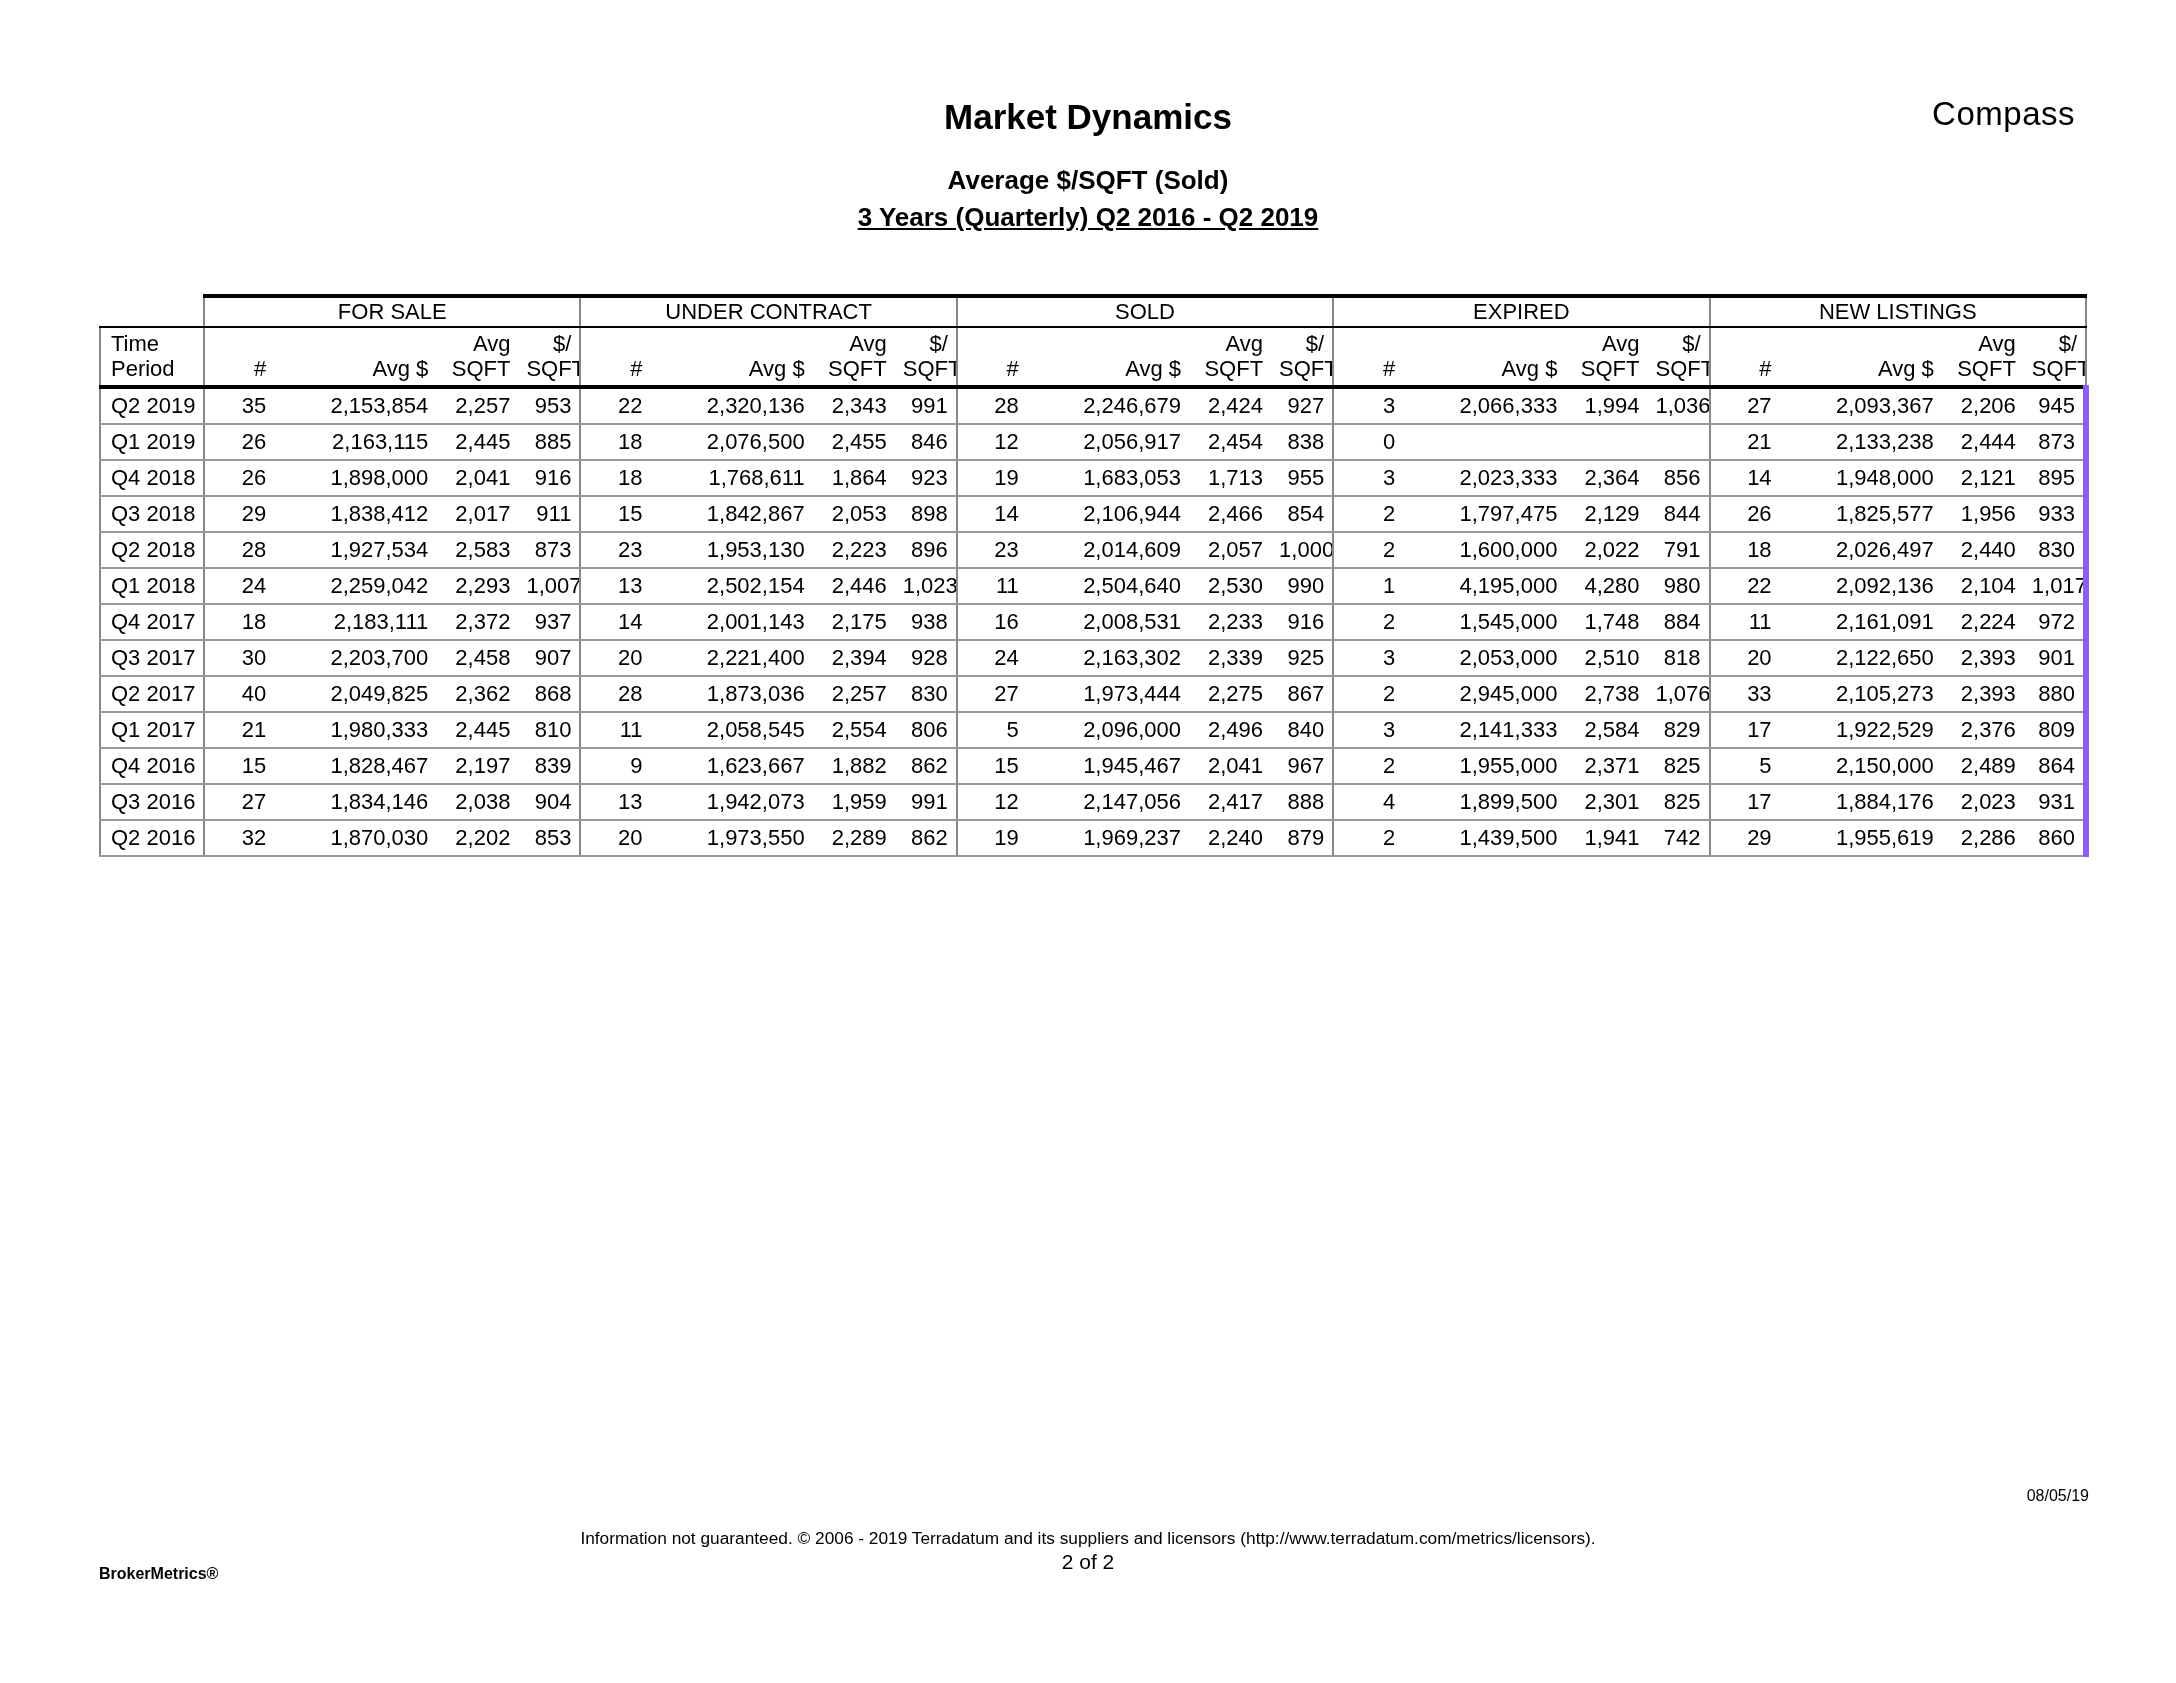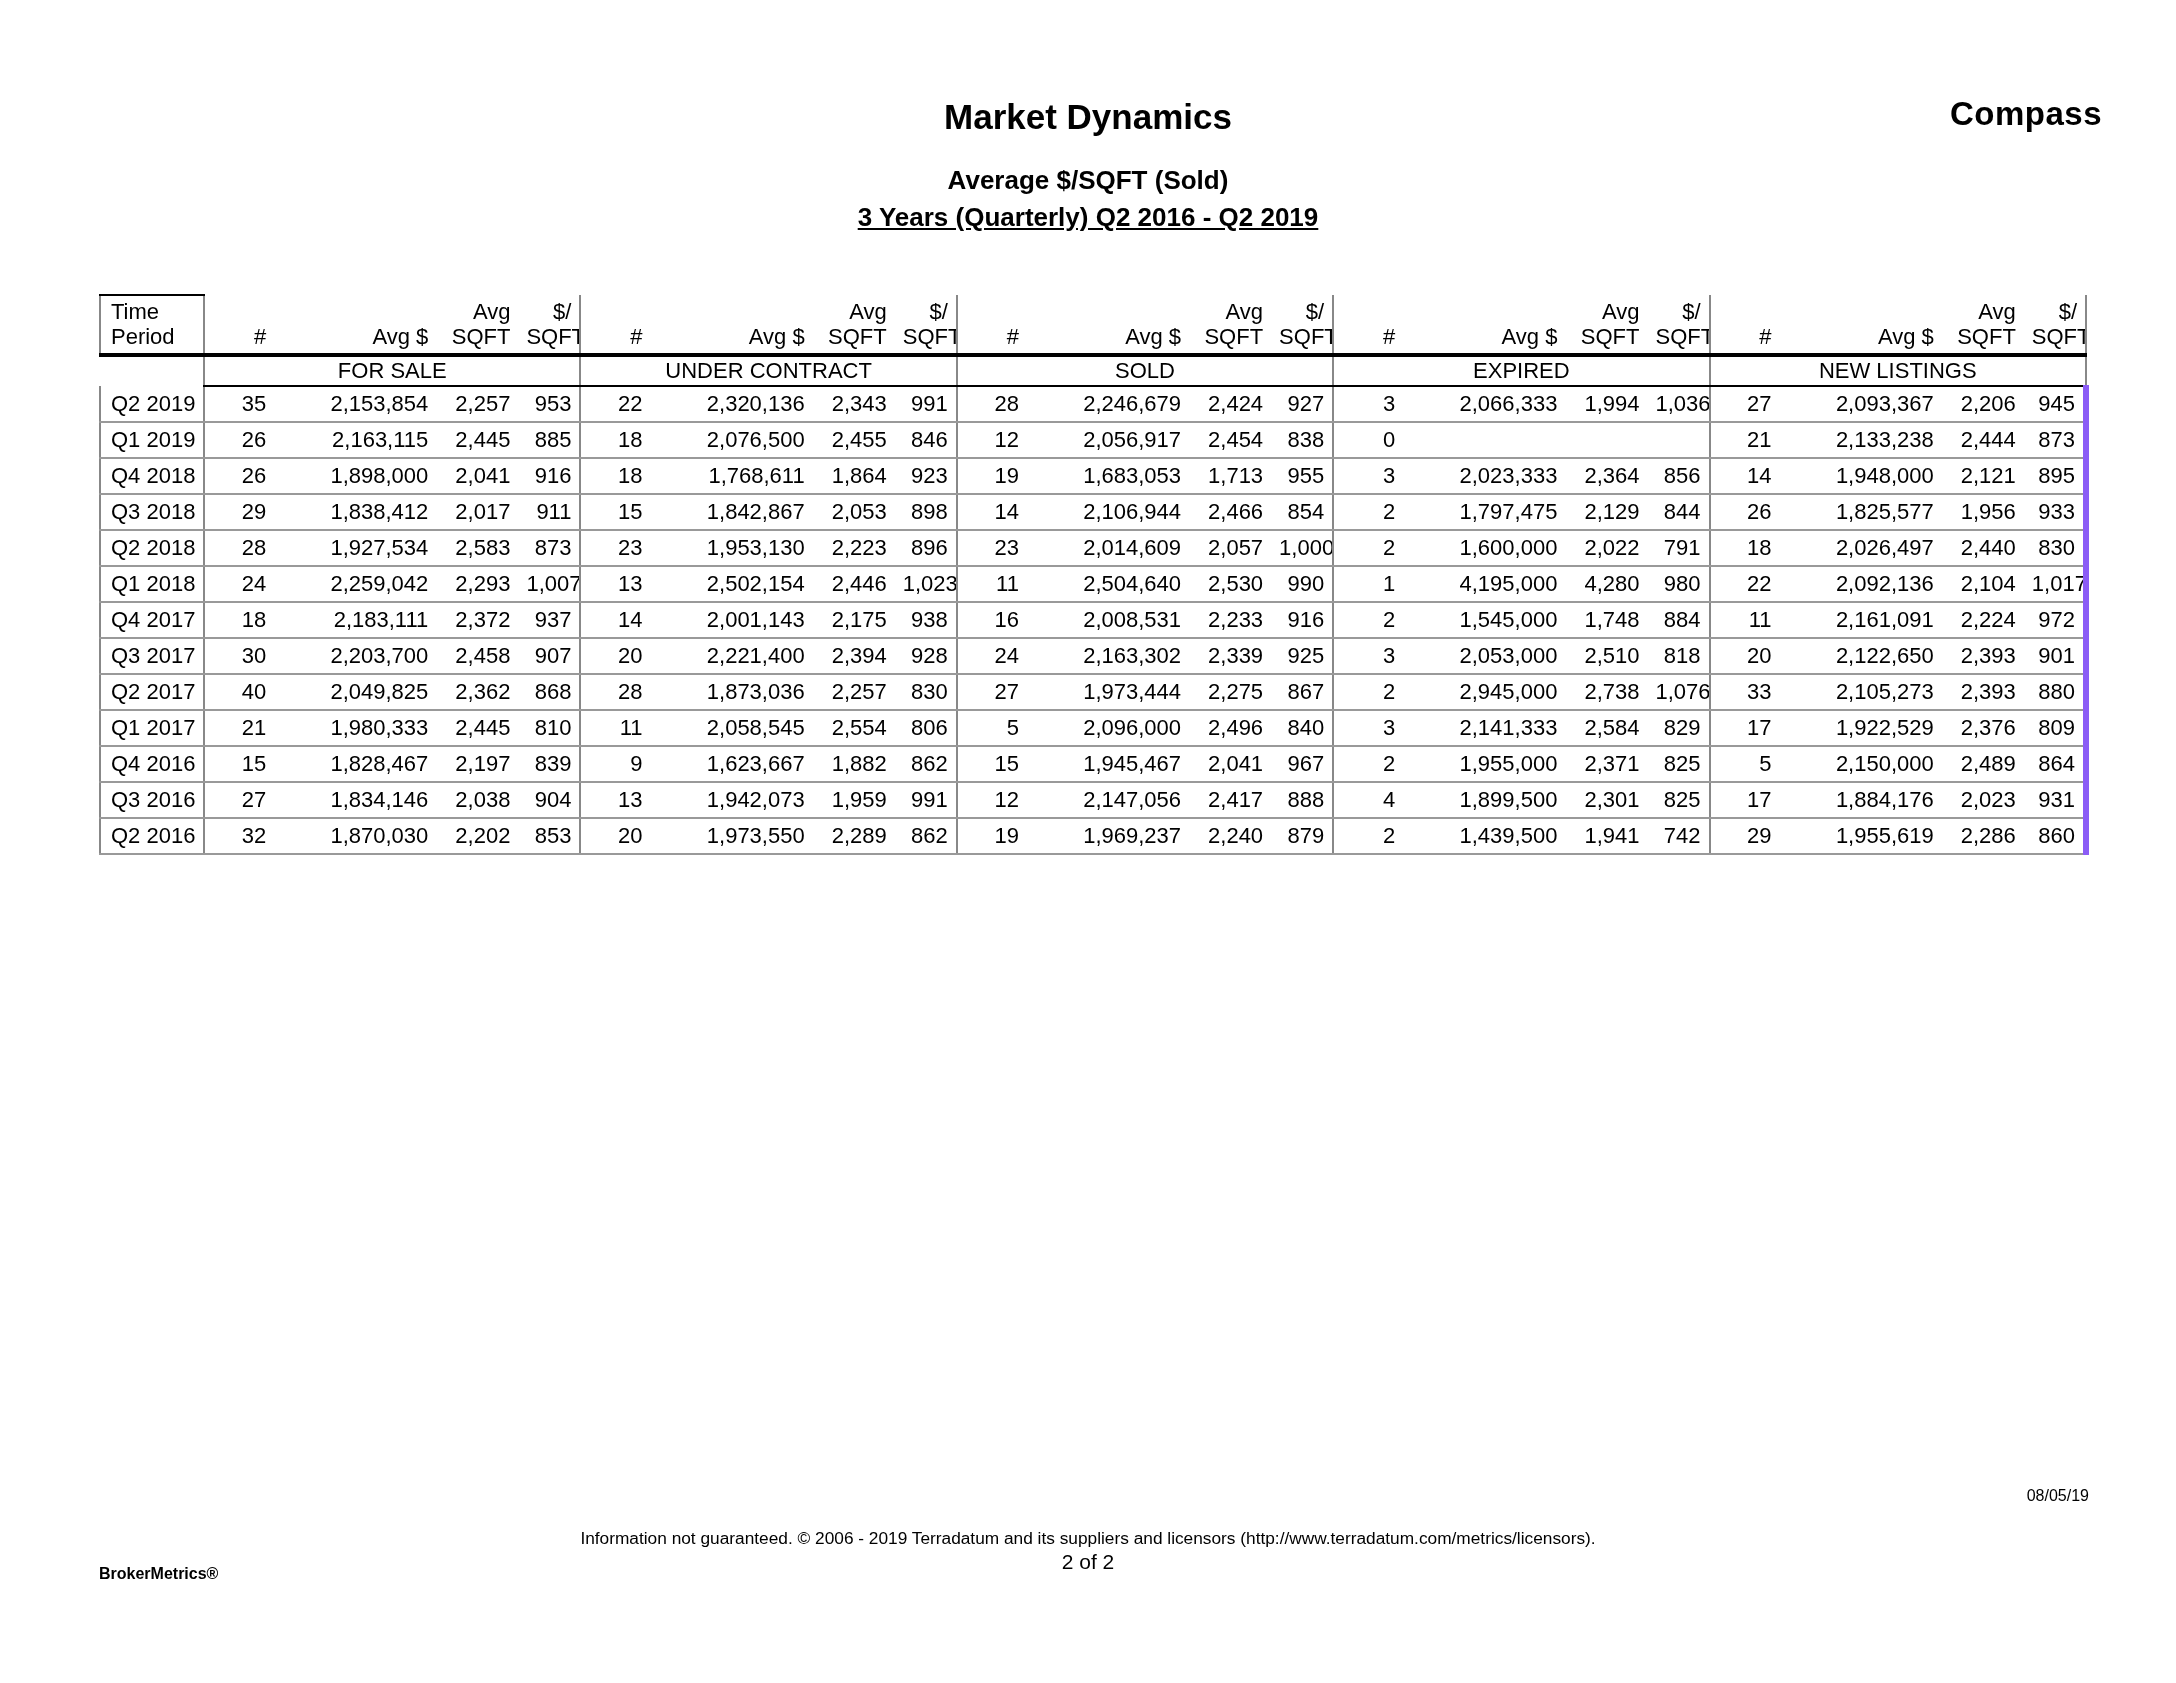--- a/index.html
+++ b/index.html
@@ -4,21 +4,21 @@
 <style>
   html,body{margin:0;padding:0;}
   body{
     width:2176px;height:1683px;background:#ffffff;color:#000;
     font-family:"Liberation Sans", sans-serif;position:relative;overflow:hidden;
   }
   .titles{text-align:center;}
   .title{font-size:35px;font-weight:bold;padding-top:97px;}
   .subtitle1{font-size:26px;font-weight:bold;margin-top:28px;}
   .subtitle2{font-size:26px;font-weight:bold;margin-top:6px;text-decoration:underline;}
-  .logo{position:absolute;top:95px;right:74px;font-size:33px;font-weight:bold;letter-spacing:0.5px;}
+  .logo{position:absolute;top:95px;right:101px;font-size:33px;font-weight:normal;letter-spacing:0.5px;}
 
   table.md{
     border-collapse:collapse;table-layout:fixed;
     margin:61px 0 0 99px;width:1990px;font-size:22px;
   }
   th,td{padding:0 8px;font-weight:normal;overflow:hidden;white-space:nowrap;}
 
   
   th.corner{border:none;}
   th.group{
@@ -76,105 +76,105 @@
     <col style="width:70px">
       <col style="width:162px">
       <col style="width:82px">
       <col style="width:62px">
     <col style="width:70px">
       <col style="width:162px">
       <col style="width:82px">
       <col style="width:62px">
   </colgroup>
   <thead>
-    <tr id="sub-row">
-      <th class="time">
-        <div>Time</div>
-        <div>Period</div>
-      </th>
-
-    <th class="sh c-num g-start">
-          <div>#</div>
-        </th>
-        <th class="sh c-avg">
-          <div>Avg $</div>
-        </th>
-        <th class="sh c-sqft">
-          <div>Avg</div>
-          <div>SQFT</div>
-        </th>
-        <th class="sh c-psf">
-          <div>$/</div>
-          <div>SQFT</div>
-        </th>
-        <th class="sh c-num g-start">
-          <div>#</div>
-        </th>
-        <th class="sh c-avg">
-          <div>Avg $</div>
-        </th>
-        <th class="sh c-sqft">
-          <div>Avg</div>
-          <div>SQFT</div>
-        </th>
-        <th class="sh c-psf">
-          <div>$/</div>
-          <div>SQFT</div>
-        </th>
-        <th class="sh c-num g-start">
-          <div>#</div>
-        </th>
-        <th class="sh c-avg">
-          <div>Avg $</div>
-        </th>
-        <th class="sh c-sqft">
-          <div>Avg</div>
-          <div>SQFT</div>
-        </th>
-        <th class="sh c-psf">
-          <div>$/</div>
-          <div>SQFT</div>
-        </th>
-        <th class="sh c-num g-start">
-          <div>#</div>
-        </th>
-        <th class="sh c-avg">
-          <div>Avg $</div>
-        </th>
-        <th class="sh c-sqft">
-          <div>Avg</div>
-          <div>SQFT</div>
-        </th>
-        <th class="sh c-psf">
-          <div>$/</div>
-          <div>SQFT</div>
-        </th>
-        <th class="sh c-num g-start">
-          <div>#</div>
-        </th>
-        <th class="sh c-avg">
-          <div>Avg $</div>
-        </th>
-        <th class="sh c-sqft">
-          <div>Avg</div>
-          <div>SQFT</div>
-        </th>
-        <th class="sh c-psf lastc">
-          <div>$/</div>
-          <div>SQFT</div>
-        </th>
-      </tr>
     <tr>
       <th class="corner"></th>
       <th class="group" colspan="4">FOR SALE</th>
       <th class="group" colspan="4">UNDER CONTRACT</th>
       <th class="group" colspan="4">SOLD</th>
       <th class="group" colspan="4">EXPIRED</th>
       <th class="group lastg" colspan="4">NEW LISTINGS</th>
     </tr>
+    <tr id="sub-row">
+      <th class="time">
+        <div>Time</div>
+        <div>Period</div>
+      </th>
+
+    <th class="sh c-num g-start">
+          <div>#</div>
+        </th>
+        <th class="sh c-avg">
+          <div>Avg $</div>
+        </th>
+        <th class="sh c-sqft">
+          <div>Avg</div>
+          <div>SQFT</div>
+        </th>
+        <th class="sh c-psf">
+          <div>$/</div>
+          <div>SQFT</div>
+        </th>
+        <th class="sh c-num g-start">
+          <div>#</div>
+        </th>
+        <th class="sh c-avg">
+          <div>Avg $</div>
+        </th>
+        <th class="sh c-sqft">
+          <div>Avg</div>
+          <div>SQFT</div>
+        </th>
+        <th class="sh c-psf">
+          <div>$/</div>
+          <div>SQFT</div>
+        </th>
+        <th class="sh c-num g-start">
+          <div>#</div>
+        </th>
+        <th class="sh c-avg">
+          <div>Avg $</div>
+        </th>
+        <th class="sh c-sqft">
+          <div>Avg</div>
+          <div>SQFT</div>
+        </th>
+        <th class="sh c-psf">
+          <div>$/</div>
+          <div>SQFT</div>
+        </th>
+        <th class="sh c-num g-start">
+          <div>#</div>
+        </th>
+        <th class="sh c-avg">
+          <div>Avg $</div>
+        </th>
+        <th class="sh c-sqft">
+          <div>Avg</div>
+          <div>SQFT</div>
+        </th>
+        <th class="sh c-psf">
+          <div>$/</div>
+          <div>SQFT</div>
+        </th>
+        <th class="sh c-num g-start">
+          <div>#</div>
+        </th>
+        <th class="sh c-avg">
+          <div>Avg $</div>
+        </th>
+        <th class="sh c-sqft">
+          <div>Avg</div>
+          <div>SQFT</div>
+        </th>
+        <th class="sh c-psf lastc">
+          <div>$/</div>
+          <div>SQFT</div>
+        </th>
+      </tr>
   </thead>
   <tbody id="table-body">
 
   <tr>
         <td class="c-period">Q2 2019</td>
         <td class="c-num g-start">35</td>
         <td class="c-avg">2,153,854</td>
         <td class="c-sqft">2,257</td>
         <td class="c-psf">953</td>
         <td class="c-num g-start">22</td>

